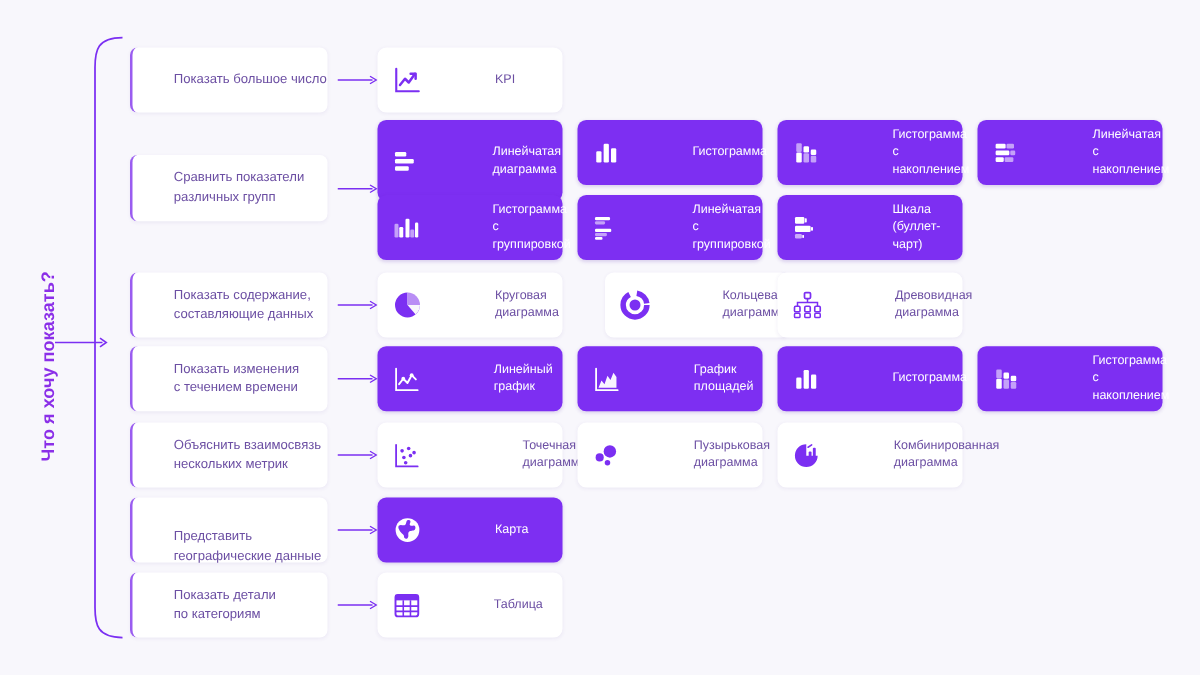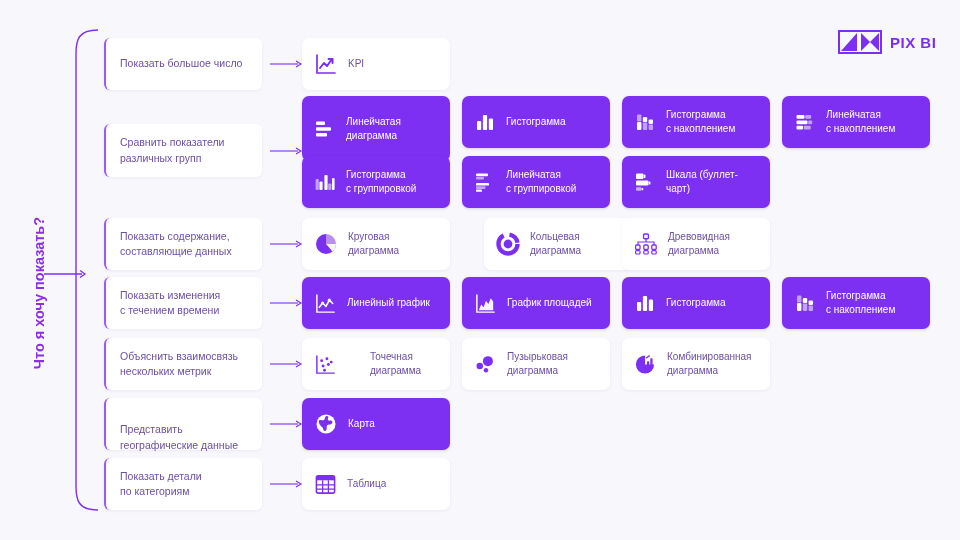--- a/index.html
+++ b/index.html
@@ -26,51 +26,42 @@
   .entry-arrow{position:absolute;left:44px;top:268px;width:44px;height:12px;}
 
   
   .bracket{position:absolute;left:60px;top:28px;width:40px;height:484px;}
   .qcard{
     position:absolute;left:104px;width:158px;
     background:#ffffff;border-radius:6px;
     border-left:2.5px solid #9a5cf0;
     box-shadow:0 1px 3px rgba(90,60,160,.07);
     display:flex;align-items:center;
-    padding:0 0 0 14px;box-sizing:border-box;
+    padding:0 0 0 33px;box-sizing:border-box;
   }
   .qcard span{font-size:10.5px;color:#6c4fa3;line-height:1.45;}
 
   .arrow{position:absolute;height:10px;}
 
   .card{
     position:absolute;border-radius:7px;box-sizing:border-box;
     display:flex;align-items:center;gap:10px;padding:0 12px;
   }
   .card.solid{background:#7d2ff2;box-shadow:0 1px 3px rgba(90,40,170,.18);}
   .card.light{background:#ffffff;box-shadow:0 1px 3px rgba(90,60,160,.07);}
-  .card .lbl{font-size:10px;line-height:1.4;}
+  .card .lbl{font-size:10px;line-height:1.4;margin-left:48px;}
   .card.solid .lbl{color:#ffffff;}
   .card.light .lbl{color:#6c4fa3;}
   .ic{flex:0 0 auto;display:block;}
 </style>
 </head>
 <body>
 
 <div class="canvas">
 
-  <div class="logo">
-    <svg class="logo-mark" viewBox="0 0 44 24">
-      <rect x="1" y="1" width="42" height="22" fill="none" stroke="#7b2ff2" stroke-width="2"></rect>
-      <path d="M3 21 L19 3 L19 21 Z" fill="#7b2ff2"></path>
-      <path d="M23 3 L23 21 L32 12 Z" fill="#7b2ff2"></path>
-      <path d="M41 3 L41 21 L32 12 Z" fill="#7b2ff2"></path>
-    </svg>
-    <div class="logo-text">PIX BI</div>
-  </div>
 
   <div class="vtitle">Что я хочу показать?</div>
 
   <svg class="entry-arrow" viewBox="0 0 44 12">
     <path d="M0 6 H38" stroke="#7b2ff2" stroke-width="1.3" fill="none"></path>
     <path d="M36 2.5 L41 6 L36 9.5" stroke="#7b2ff2" stroke-width="1.3" fill="none"></path>
   </svg>
 
   <svg class="bracket" viewBox="0 0 40 484">
     <path d="M38 2 C18 2 16 12 16 26 L16 458 C16 472 18 482 38 482" fill="none" stroke="#7b2ff2" stroke-width="1.4"></path>

